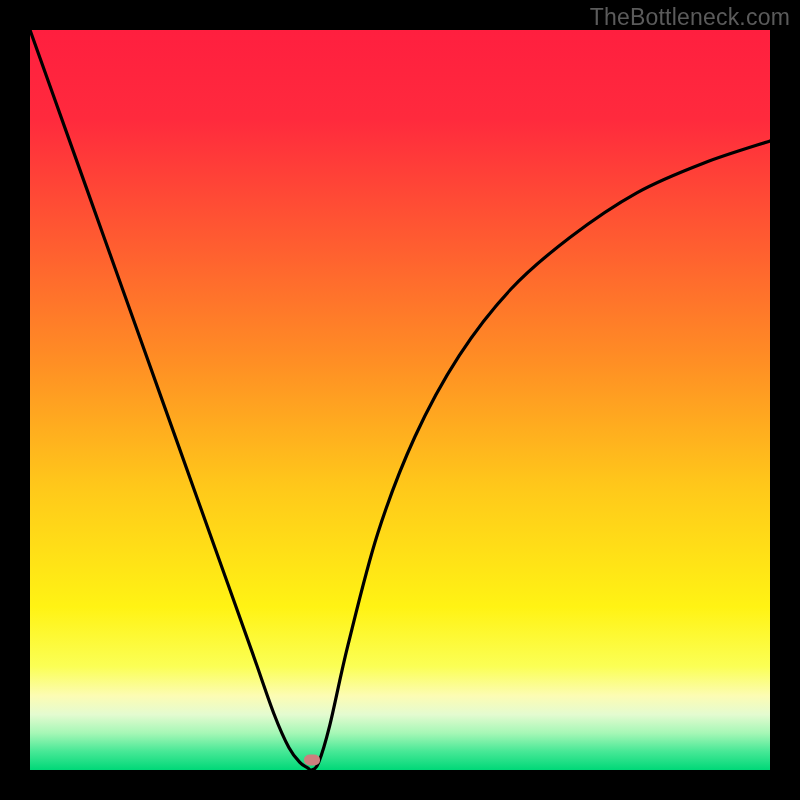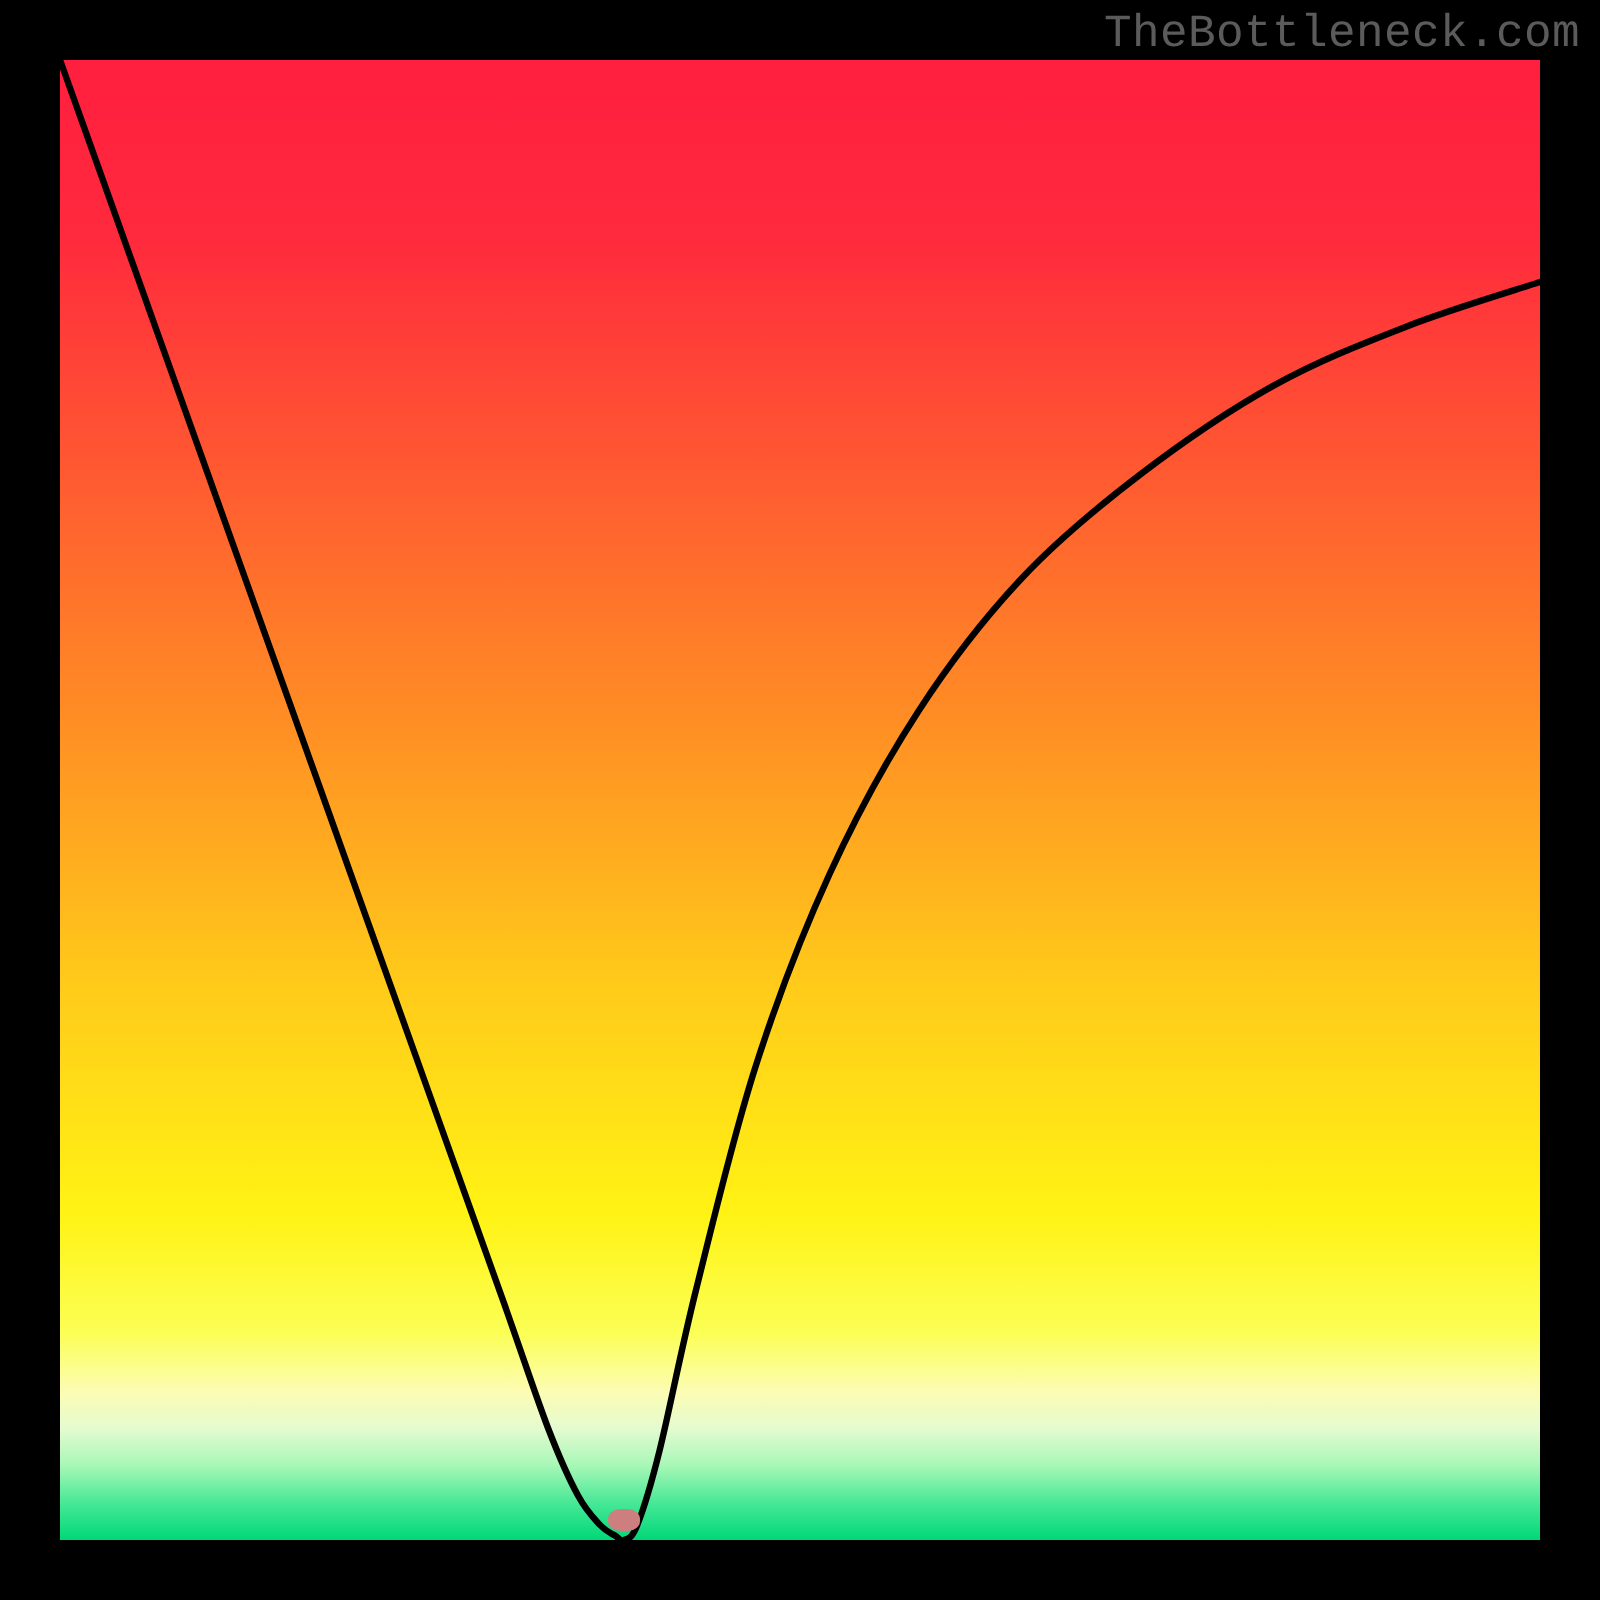--- a/index.html
+++ b/index.html
@@ -43,21 +43,20 @@
     overflow: visible;
   }
   .watermark {
     position: absolute;
     top: 4px;
     right: 10px;
     color: #5b5b5b;
     font-size: 23px;
     font-weight: 500;
     letter-spacing: 0.2px;
-    font-family: Liberation Mono, monospace;
   }
   .marker {
     position: absolute;
     width: 16px;
     height: 11px;
     border-radius: 6px / 5px;
     background: #cc7f7e;
     transform: translate(-50%, -50%);
   }
 </style>

